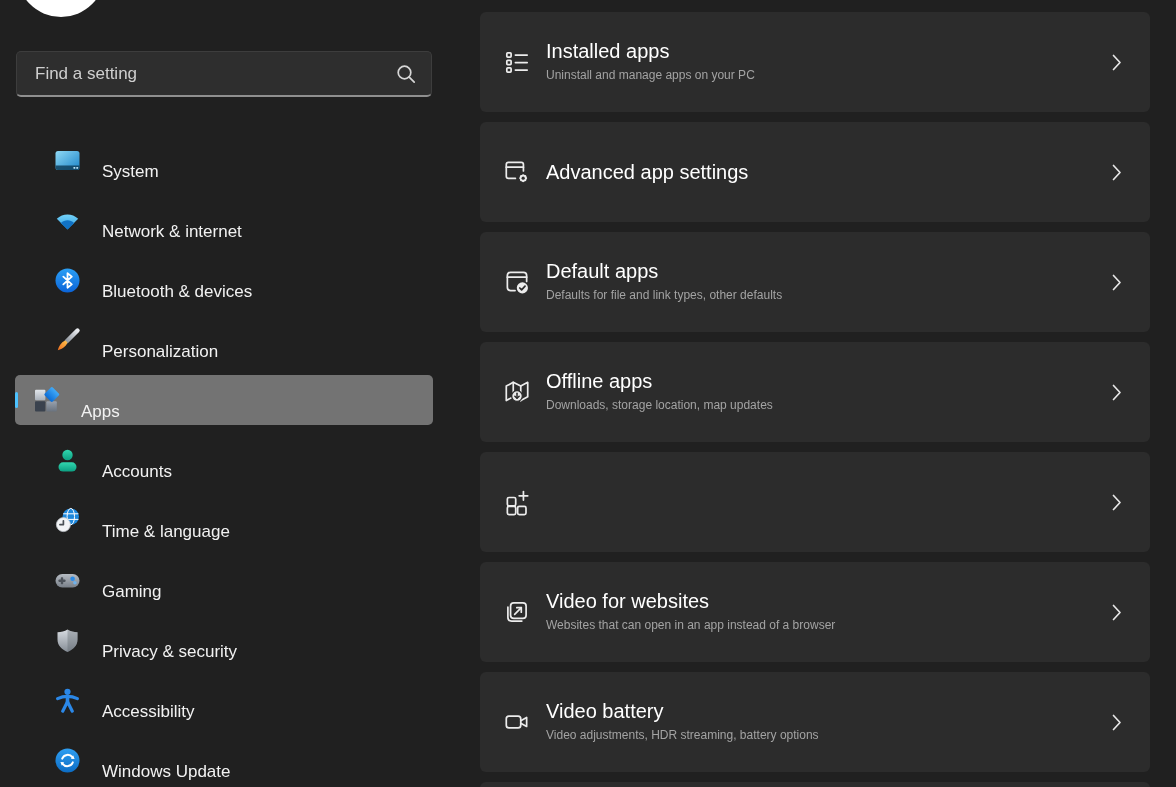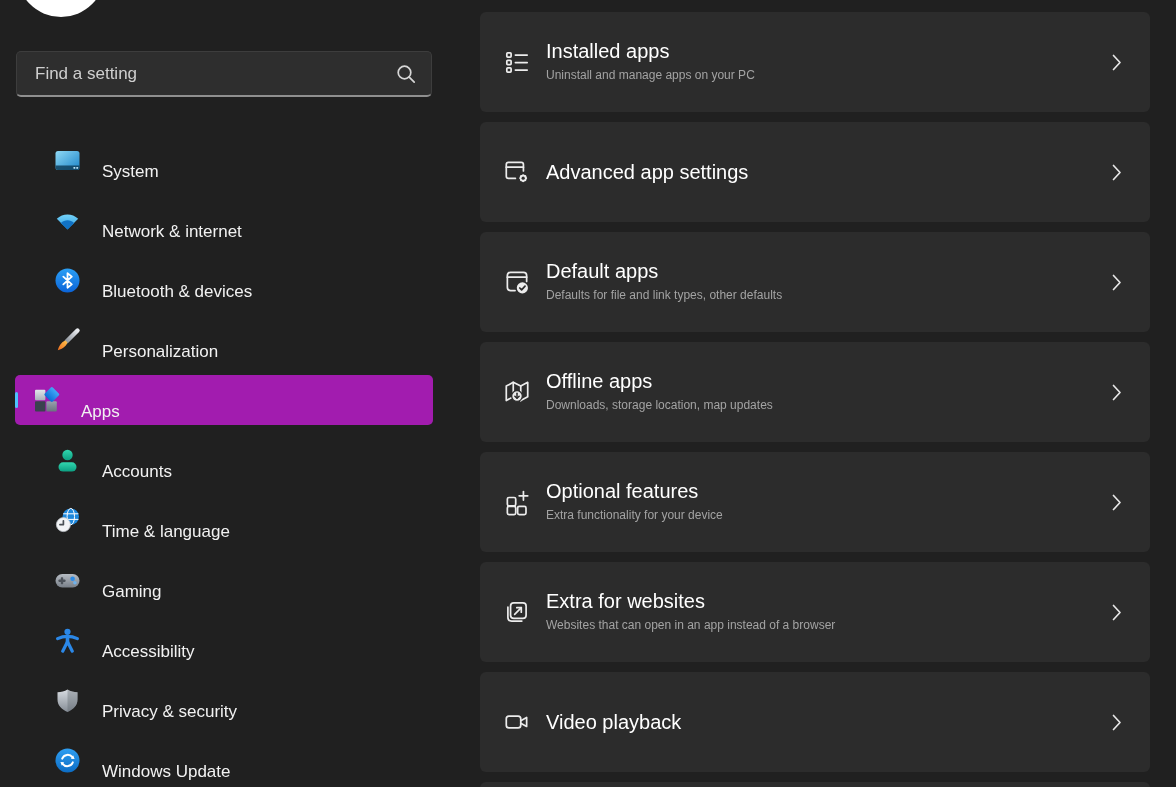--- a/index.html
+++ b/index.html
@@ -26,21 +26,21 @@
   }
   .searchbox input::placeholder{ color:#cfcfcf; opacity:1; }
   .search-icon{ flex:none; display:flex; }
 
   .nav{ position:absolute; left:15px; top:135px; width:418px; }
   .nav-item{
     position:relative; height:50px; margin-bottom:10px; border-radius:5px;
     display:flex; align-items:center; padding-left:18px; gap:21px;
     cursor:default;
   }
-  .nav-item.selected{ background:#a21caf; }
+  .nav-item.selected{ background:#737373; }
   .nav-item.selected .accent-pill{
     position:absolute; left:0; top:17px; width:3px; height:16px;
     border-radius:2px; background:#4cc2ff;
   }
   .nav-icon{ width:27px; height:27px; flex:none; display:flex; }
   .nav-label{ color:#f2f2f2; font-size:17px; white-space:nowrap;margin-top:24px; }
 
   
   .cards{ position:absolute; left:480px; top:12px; width:670px; }
   .card{
@@ -225,44 +225,44 @@
           <circle cx="20.9" cy="15.7" r="1.8" fill="#6fb1ea"></circle>
         </svg>
       </span>
       <span class="nav-label">Gaming</span>
     </div>
 
     <div class="nav-item">
       <span class="accent-pill"></span>
       <span class="nav-icon">
         <svg width="27" height="27" viewBox="0 0 27 27">
+          <defs>
+              <linearGradient id="shG" x1="0" y1="0" x2="0" y2="1">
+            <stop offset="0" stop-color="#d8dce2"></stop>
+                <stop offset="1" stop-color="#868d96"></stop>
+              </linearGradient>
+            </defs>
+          <path d="M13.5,2.5 C16.5,4.3 19.8,5.2 23.5,5.2 V12.5 C23.5,18.6 19.3,22.4 13.5,24.9 C7.7,22.4 3.5,18.6 3.5,12.5 V5.2 C7.2,5.2 10.5,4.3 13.5,2.5 Z" fill="url(#shG)"></path>
+          <path d="M13.5,2.5 C16.5,4.3 19.8,5.2 23.5,5.2 V12.5 C23.5,18.6 19.3,22.4 13.5,24.9 Z" fill="#5a6068" opacity="0.35"></path>
+        </svg>
+      </span>
+      <span class="nav-label">Privacy &amp; security</span>
+    </div>
+
+    <div class="nav-item">
+      <span class="accent-pill"></span>
+      <span class="nav-icon">
+        <svg width="27" height="27" viewBox="0 0 27 27">
           <circle cx="13.5" cy="4.8" r="3.1" fill="#2b88e8"></circle>
           <path d="M3.6,11.6 C10,8.6 17,8.6 23.4,11.6" fill="none" stroke="#2b88e8" stroke-width="3.2" stroke-linecap="round"></path>
           <path d="M13.5,9.8 V15.4" stroke="#2b88e8" stroke-width="3.6" stroke-linecap="round"></path>
           <path d="M13.5,14.8 L8.7,24.2 M13.5,14.8 L18.3,24.2" stroke="#2b88e8" stroke-width="3.2" stroke-linecap="round"></path>
         </svg>
       </span>
       <span class="nav-label">Accessibility</span>
-    </div>
-
-    <div class="nav-item">
-      <span class="accent-pill"></span>
-      <span class="nav-icon">
-        <svg width="27" height="27" viewBox="0 0 27 27">
-          <defs>
-              <linearGradient id="shG" x1="0" y1="0" x2="0" y2="1">
-            <stop offset="0" stop-color="#d8dce2"></stop>
-                <stop offset="1" stop-color="#868d96"></stop>
-              </linearGradient>
-            </defs>
-          <path d="M13.5,2.5 C16.5,4.3 19.8,5.2 23.5,5.2 V12.5 C23.5,18.6 19.3,22.4 13.5,24.9 C7.7,22.4 3.5,18.6 3.5,12.5 V5.2 C7.2,5.2 10.5,4.3 13.5,2.5 Z" fill="url(#shG)"></path>
-          <path d="M13.5,2.5 C16.5,4.3 19.8,5.2 23.5,5.2 V12.5 C23.5,18.6 19.3,22.4 13.5,24.9 Z" fill="#5a6068" opacity="0.35"></path>
-        </svg>
-      </span>
-      <span class="nav-label">Privacy &amp; security</span>
     </div>
 
     <div class="nav-item">
       <span class="accent-pill"></span>
       <span class="nav-icon">
         <svg width="27" height="27" viewBox="0 0 27 27">
           <defs>
               <linearGradient id="upG" x1="0" y1="0" x2="0" y2="1">
             <stop offset="0" stop-color="#2f9ff2"></stop>
                 <stop offset="1" stop-color="#0c6cc4"></stop>
@@ -373,60 +373,57 @@
     <div class="card">
       <span class="card-icon">
         <svg width="30" height="30" viewBox="0 0 28 28" fill="none" stroke="#ececec" stroke-width="1.6" stroke-linecap="round" stroke-linejoin="round">
           <rect x="5" y="9.8" width="7.8" height="7.8" rx="1.5"></rect>
           <rect x="5" y="19.2" width="7.8" height="7.8" rx="1.5" transform="translate(0,-1.2)"></rect>
           <rect x="14.6" y="18" width="7.8" height="7.8" rx="1.5"></rect>
           <line x1="20" y1="4.2" x2="20" y2="12.2"></line>
           <line x1="16" y1="8.2" x2="24" y2="8.2"></line>
         </svg>
       </span>
-      <span class="card-text">
-        <span class="card-title">Optional features</span>
-        <span class="card-sub">Extra functionality for your device</span>
-      </span>
       <span class="card-chevron">
         <svg width="10" height="17" viewBox="0 0 10 17" fill="none">
             <polyline points="1.5,1.5 8,8.5 1.5,15.5" stroke="#e6e6e6" stroke-width="1.7" stroke-linecap="round" stroke-linejoin="round"></polyline>
           </svg>
       </span>
     </div>
 
     <div class="card">
       <span class="card-icon">
         <svg width="30" height="30" viewBox="0 0 28 28" fill="none" stroke="#ececec" stroke-width="1.6" stroke-linecap="round" stroke-linejoin="round">
           <rect x="8" y="5.5" width="14.5" height="14.5" rx="3"></rect>
           <path d="M5.5,9.5 V19 C5.5,21 7,22.5 9,22.5 H18.5"></path>
           <line x1="11.8" y1="16.2" x2="18" y2="10"></line>
           <polyline points="13.8,10 18,10 18,14.2"></polyline>
         </svg>
       </span>
       <span class="card-text">
-        <span class="card-title">Extra for websites</span>
+        <span class="card-title">Video for websites</span>
         <span class="card-sub">Websites that can open in an app instead of a browser</span>
       </span>
       <span class="card-chevron">
         <svg width="10" height="17" viewBox="0 0 10 17" fill="none">
             <polyline points="1.5,1.5 8,8.5 1.5,15.5" stroke="#e6e6e6" stroke-width="1.7" stroke-linecap="round" stroke-linejoin="round"></polyline>
           </svg>
       </span>
     </div>
 
     <div class="card">
       <span class="card-icon">
         <svg width="30" height="30" viewBox="0 0 28 28" fill="none" stroke="#ececec" stroke-width="1.6" stroke-linecap="round" stroke-linejoin="round">
           <rect x="4" y="8.5" width="13.5" height="11" rx="2.5"></rect>
           <path d="M17.5,12.8 L23,9.8 V18.2 L17.5,15.2"></path>
         </svg>
       </span>
       <span class="card-text">
-        <span class="card-title">Video playback</span>
+        <span class="card-title">Video battery</span>
+        <span class="card-sub">Video adjustments, HDR streaming, battery options</span>
       </span>
       <span class="card-chevron">
         <svg width="10" height="17" viewBox="0 0 10 17" fill="none">
             <polyline points="1.5,1.5 8,8.5 1.5,15.5" stroke="#e6e6e6" stroke-width="1.7" stroke-linecap="round" stroke-linejoin="round"></polyline>
           </svg>
       </span>
     </div>
 
     <div class="card"></div>
 

